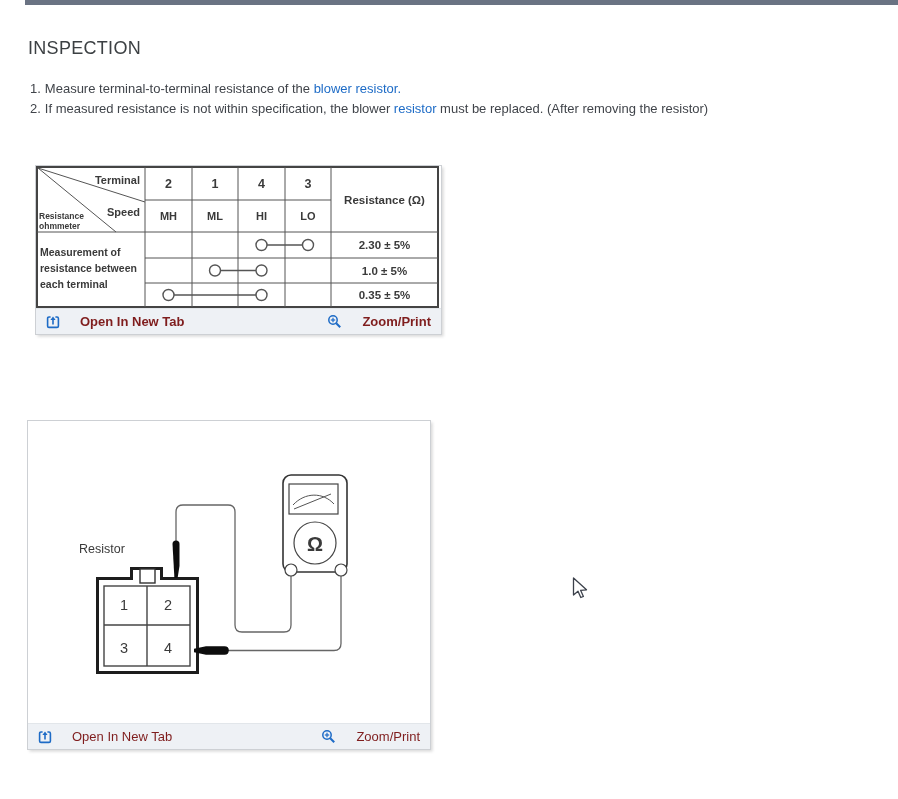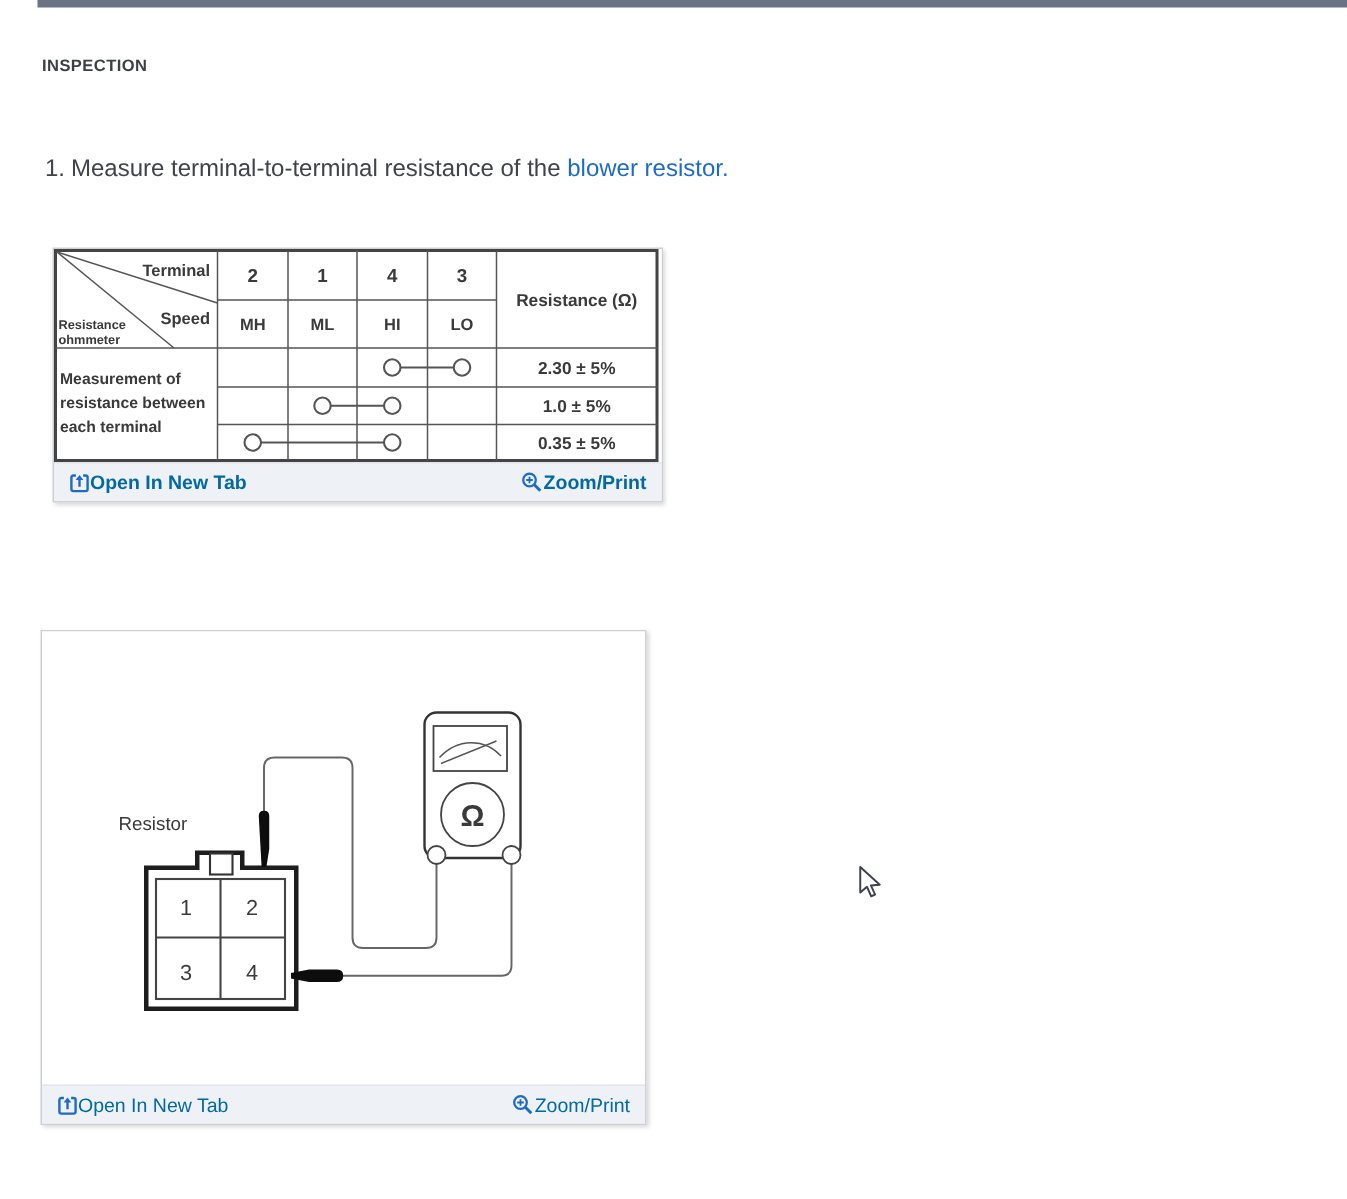--- a/index.html
+++ b/index.html
@@ -1,44 +1,47 @@
 <!DOCTYPE html>
 <html><head>
 <meta charset="utf-8">
 <style>
   html,body{margin:0;padding:0;}
   body{
     width:898px;height:799px;position:relative;background:#ffffff;
     font-family:"Liberation Sans",sans-serif;overflow:hidden;
   }
   .top-bar{position:absolute;left:25px;top:0;width:873px;height:5px;background:#6a7383;}
-  .page-title{position:absolute;left:28px;top:38px;font-size:11px;font-weight:700;color:#3c4043;letter-spacing:.3px;}
-  .steps{position:absolute;left:30px;top:79px;font-size:16px;color:#40444a;line-height:20px;margin-top:24px;}
+  .page-title{position:absolute;left:28px;top:38px;font-size:18px;font-weight:400;color:#3c4043;letter-spacing:.3px;}
+  .steps{position:absolute;left:30px;top:79px;font-size:13px;color:#40444a;line-height:20px;}
   .step .num{margin-right:4px;}
   a.link{color:#1d6bc6;text-decoration:none;cursor:pointer;}
   .figure-card{position:absolute;background:#fff;border:1px solid #cdd0d4;box-shadow:1.5px 1.5px 3px rgba(0,0,0,.16);}
   .fig-table{left:35px;top:165px;width:405px;font-weight:bold;}
   .fig-diagram{left:27px;top:420px;width:402px;}
   .fig-img{display:block;background:#fff;}
   .link-bar{height:25px;background:#eef1f5;border-top:1px solid #e2e6ea;display:flex;justify-content:space-between;align-items:center;padding:0 10px;}
-  .bar-link{display:inline-flex;align-items:flex-end;gap:0;font-size:13px;color:#0369a1;text-decoration:none;cursor:pointer;}
+  .bar-link{display:inline-flex;align-items:flex-end;gap:20px;font-size:13px;color:#7f1d1d;text-decoration:none;cursor:pointer;}
   .bar-link svg{display:block;}
   svg text{font-family:"Liberation Sans",sans-serif;fill:#3a3a3a;}
   .cursor{position:absolute;left:572px;top:577px;}
 </style>
 </head>
 <body>
 
 <div class="top-bar"></div>
 
 <div class="page-title">INSPECTION</div>
 
 <div class="steps">
   <div class="step">
     <span class="num">1.</span><span>Measure terminal-to-terminal resistance of the </span><a class="link">blower resistor.</a><span></span>
+  </div>
+  <div class="step">
+    <span class="num">2.</span><span>If measured resistance is not within specification, the blower </span><a class="link">resistor</a><span> must be replaced. (After removing the resistor)</span>
   </div>
 </div>
 
 <div class="figure-card fig-table">
   <svg class="fig-img" width="405" height="142" viewBox="0 0 405 142">
 
     <rect x="1" y="1" width="401" height="140" fill="#fff" stroke="#444" stroke-width="2"></rect>
 
     <g stroke="#555" stroke-width="1">
       <line x1="109" y1="1" x2="109" y2="141"></line>

